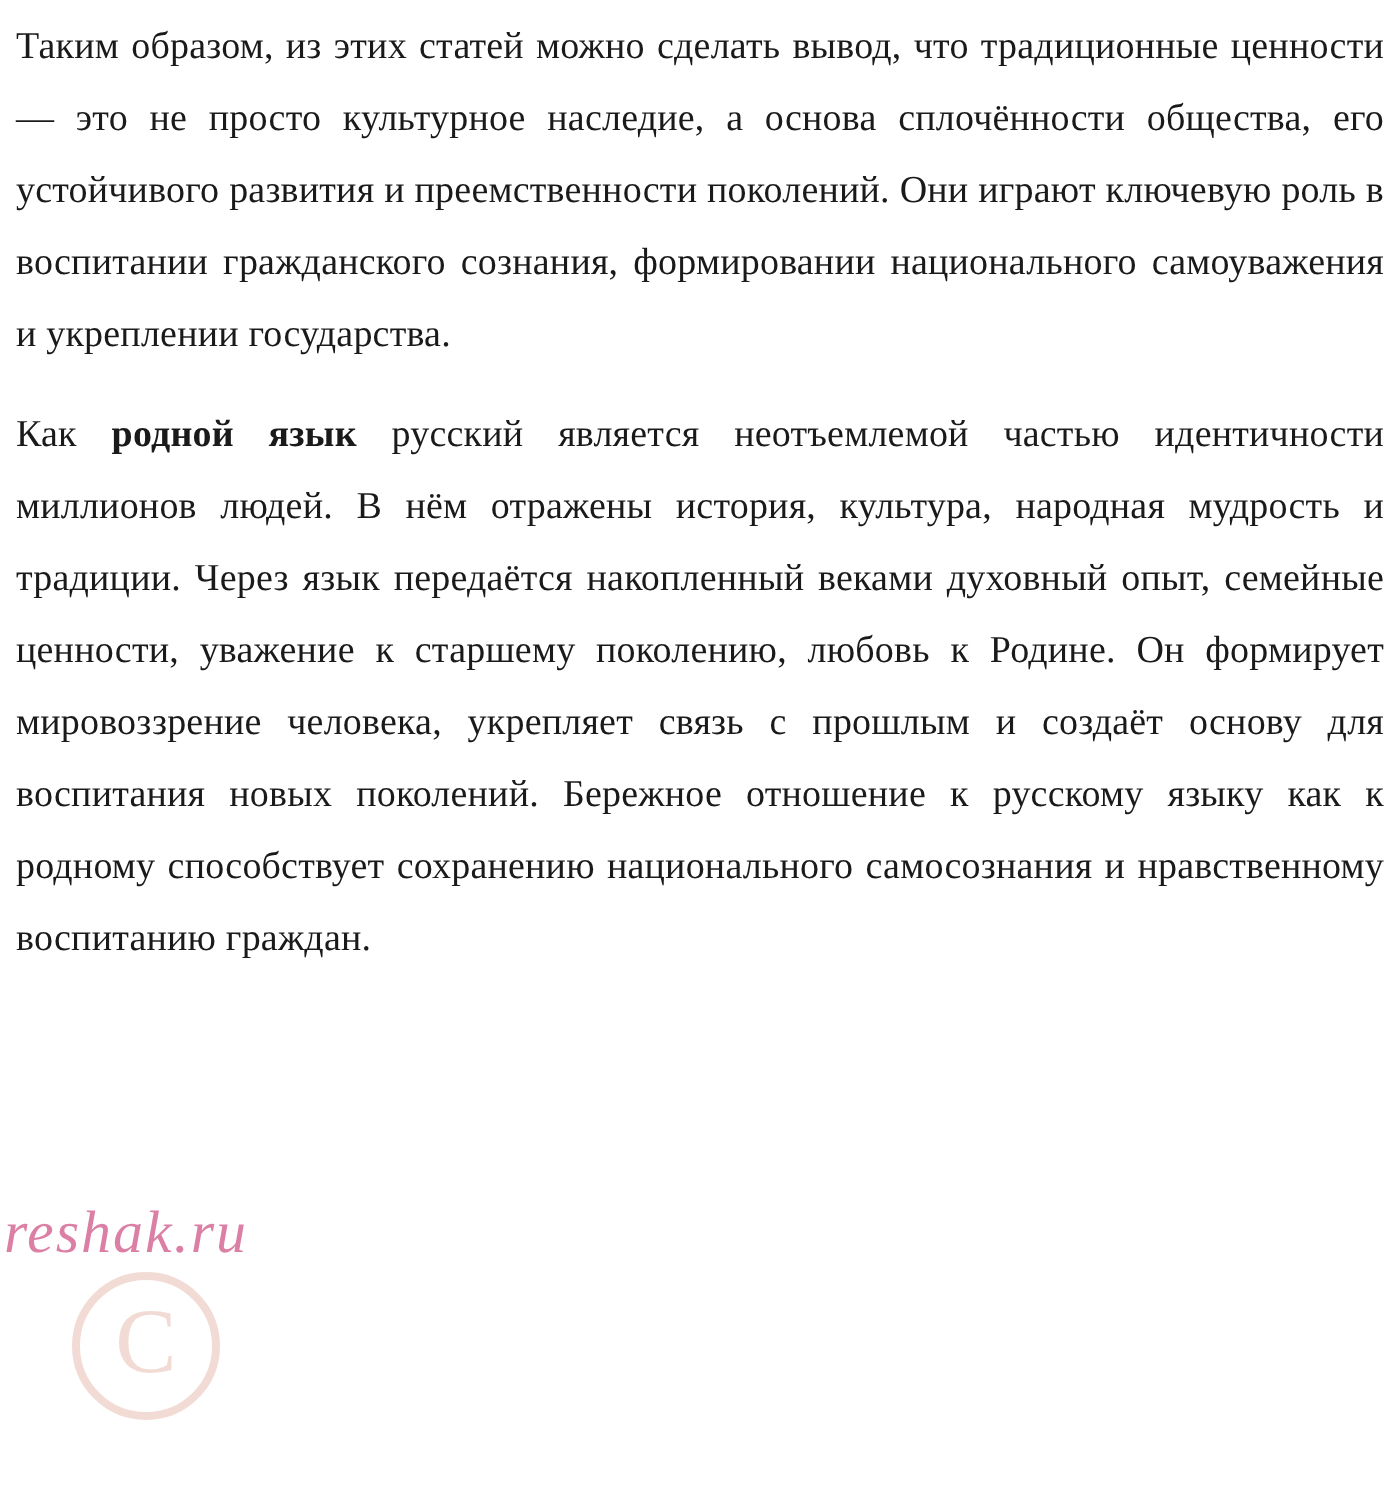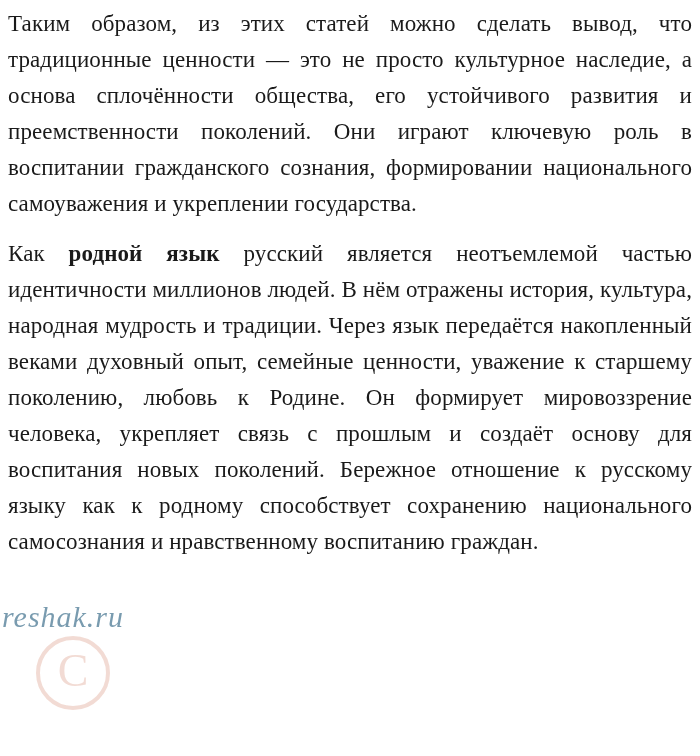--- a/index.html
+++ b/index.html
@@ -16,21 +16,21 @@
     position: relative;
   }
   .page {
     position: relative;
     width: 700px;
     height: 756px;
     box-sizing: border-box;
     padding: 6px 8px 0 8px;
   }
   .para {
-    font-size: 23px;
+    font-size: 19px;
     line-height: 36px;
     text-align: justify;
     text-justify: inter-word;
     margin: 0 0 14px 0;
     letter-spacing: 0.1px;
     position: relative;
     z-index: 2;
   }
   .para.last {
     margin-bottom: 0;
@@ -49,21 +49,21 @@
     pointer-events: none;
     opacity: 0.55;
   }
   .wm-text {
     position: absolute;
     left: 2px;
     top: 4px;
     font-family: "Liberation Serif", serif;
     font-style: italic;
     font-size: 30px;
-    color: #0c4a6e;
+    color: #be185d;
     letter-spacing: 1px;
     white-space: nowrap;
   }
   .wm-circle {
     position: absolute;
     left: 36px;
     top: 40px;
     width: 74px;
     height: 74px;
     border: 4px solid #e8bfb2;

